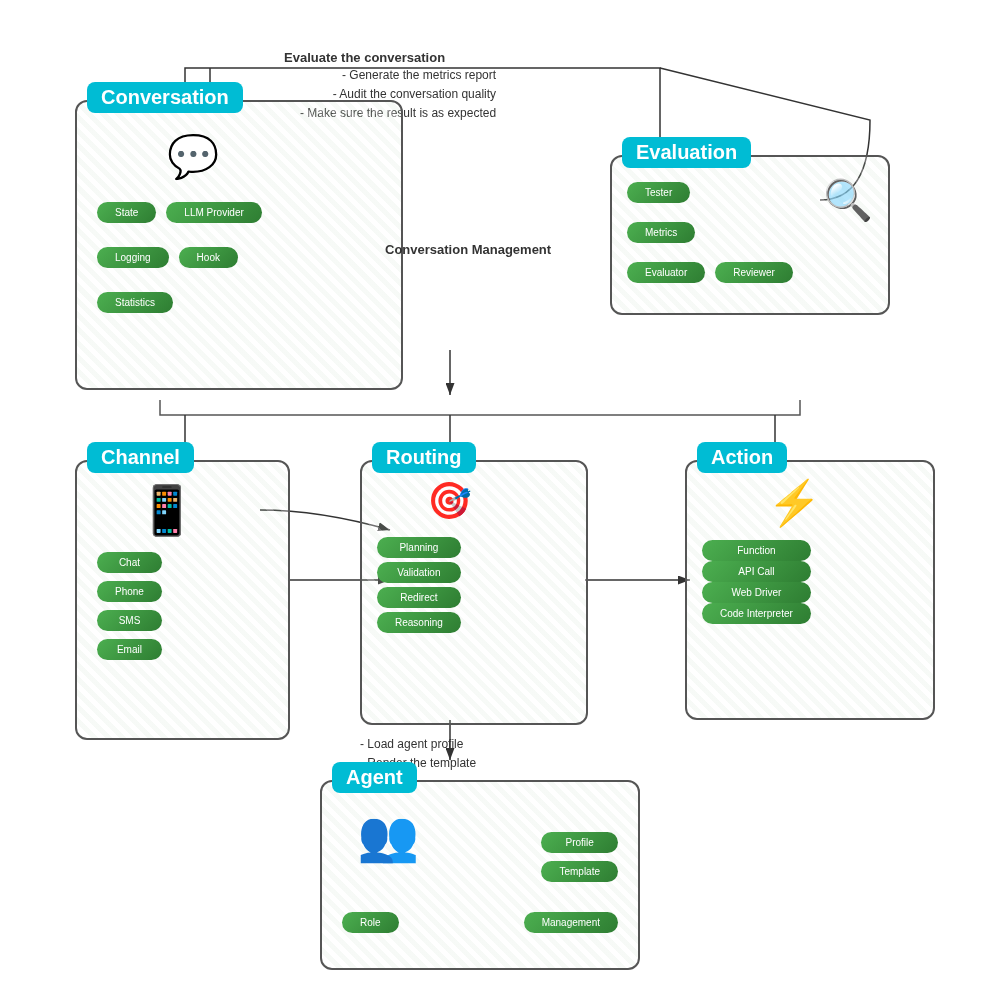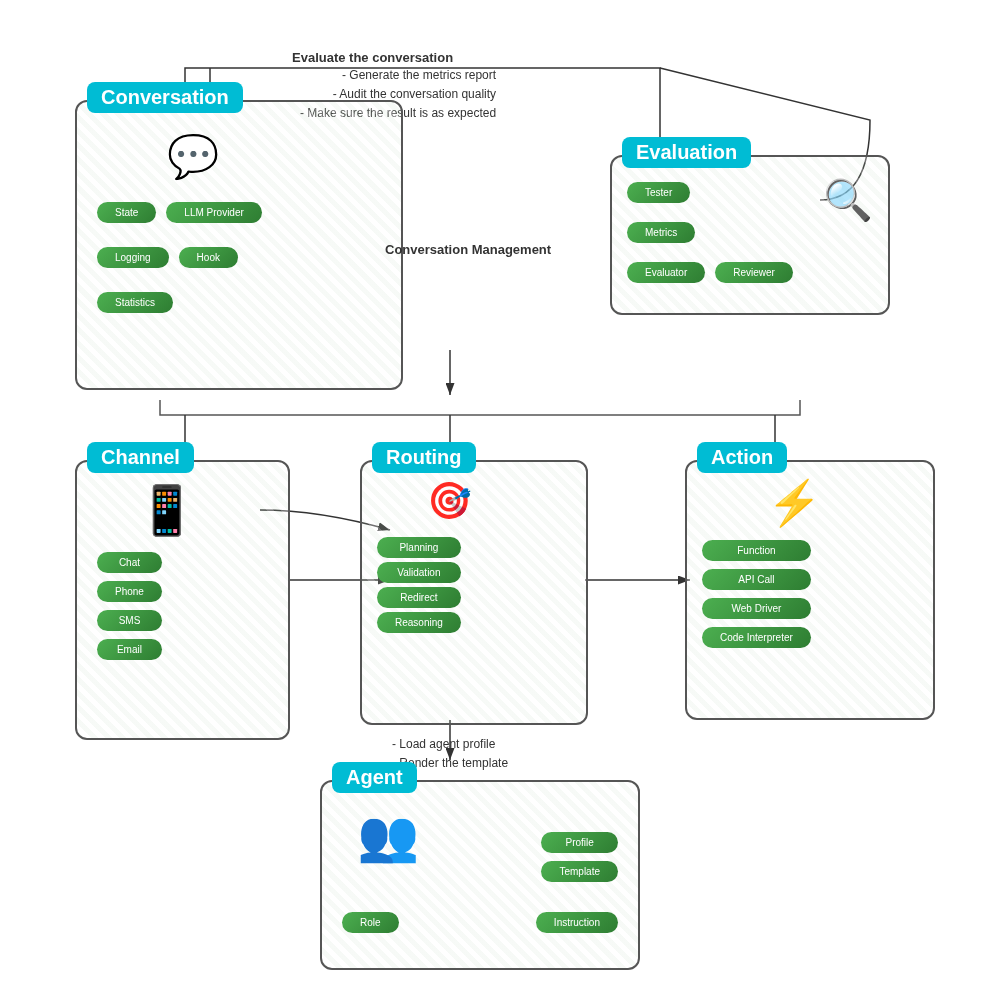--- a/index.html
+++ b/index.html
@@ -102,21 +102,21 @@
 
     <path d="M 585 580 L 690 580" stroke="#333" stroke-width="1.5" fill="none" marker-end="url(#arrowhead)"></path>
 
     <path d="M 260 510 Q 320 510 390 530" stroke="#333" stroke-width="1.5" fill="none" marker-end="url(#arrowhead)"></path>
 
     <path d="M 450 720 L 450 760" stroke="#333" stroke-width="1.5" fill="none" marker-end="url(#arrowhead)"></path>
 
     <path d="M 820 200 Q 870 200 870 120 L 660 68" stroke="#333" stroke-width="1.5" fill="none"></path>
   </svg>
 
-  <div class="note" style="left:292px; top:48px;">
+  <div class="note" style="left:284px; top:48px;">
     <span class="note-title">Evaluate the conversation</span>
   </div>
   <div class="note" style="left:300px; top:66px;text-align:right;">
     <div>- Generate the metrics report</div>
     <div>- Audit the conversation quality</div>
     <div>- Make sure the result is as expected</div>
   </div>
 
   <div class="box" style="left:75px; top:100px; width:328px; height:290px;">
     <div class="box-title">Conversation</div>
@@ -176,30 +176,30 @@
 
     <div style="position:absolute; top:18px; left:65px; font-size:36px; color:#00bcd4;">🎯</div>
     <div style="position:absolute; top:75px; left:15px; display:flex; flex-direction:column; gap:4px;">
       <span class="pill">Planning</span>
       <span class="pill">Validation</span>
       <span class="pill">Redirect</span>
       <span class="pill">Reasoning</span>
     </div>
   </div>
 
-  <div class="note" style="left:360px; top:735px;margin-left:32px;">
+  <div class="note" style="left:360px; top:735px;">
     <div>- Load agent profile</div>
     <div>- Render the template</div>
   </div>
 
   <div class="box" style="left:685px; top:460px; width:250px; height:260px;">
     <div class="box-title">Action</div>
 
     <div style="position:absolute; top:15px; left:80px; font-size:44px;">⚡</div>
-    <div style="position:absolute; top:78px; left:15px; display:flex; flex-direction:column; gap:8px;">
+    <div style="position:absolute; top:78px; left:15px; display:flex; flex-direction:column; ">
       <span class="pill">Function</span>
       <span class="pill">API Call</span>
       <span class="pill">Web Driver</span>
       <span class="pill">Code Interpreter</span>
     </div>
   </div>
 
   <div class="box" style="left:320px; top:780px; width:320px; height:190px;">
     <div class="box-title">Agent</div>
 
@@ -207,17 +207,17 @@
 
     <div style="position:absolute; top:130px; left:20px;">
       <span class="pill">Role</span>
     </div>
 
     <div style="position:absolute; top:50px; right:20px; display:flex; flex-direction:column; gap:8px;">
       <span class="pill">Profile</span>
       <span class="pill">Template</span>
     </div>
     <div style="position:absolute; top:130px; right:20px;">
-      <span class="pill">Instruction</span>
+      <span class="pill">Management</span>
     </div>
   </div>
 
 </div>
 
 </body></html>

